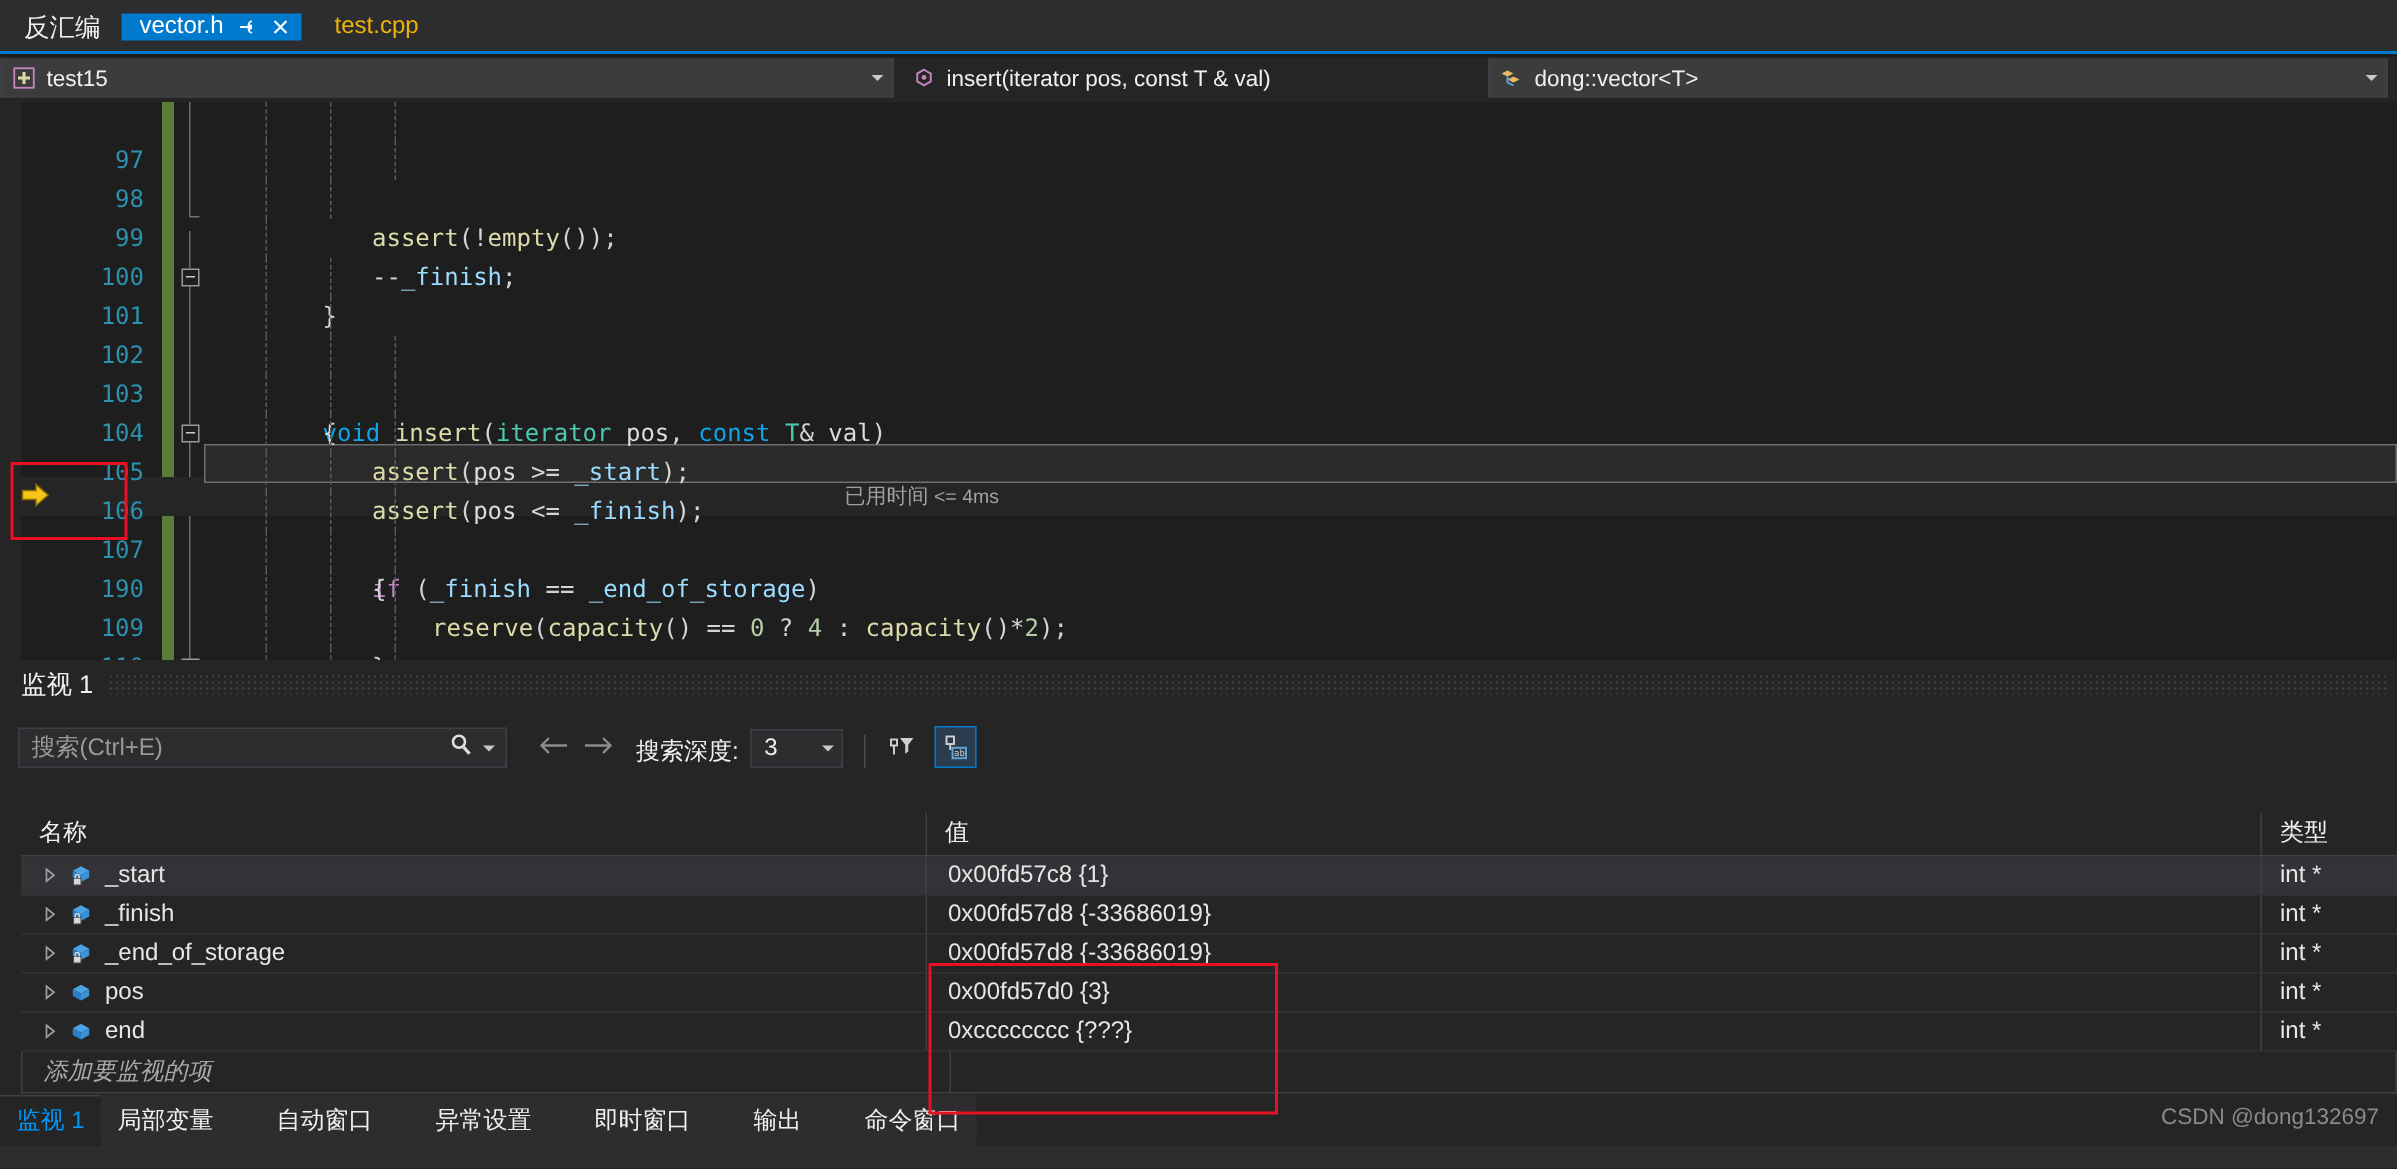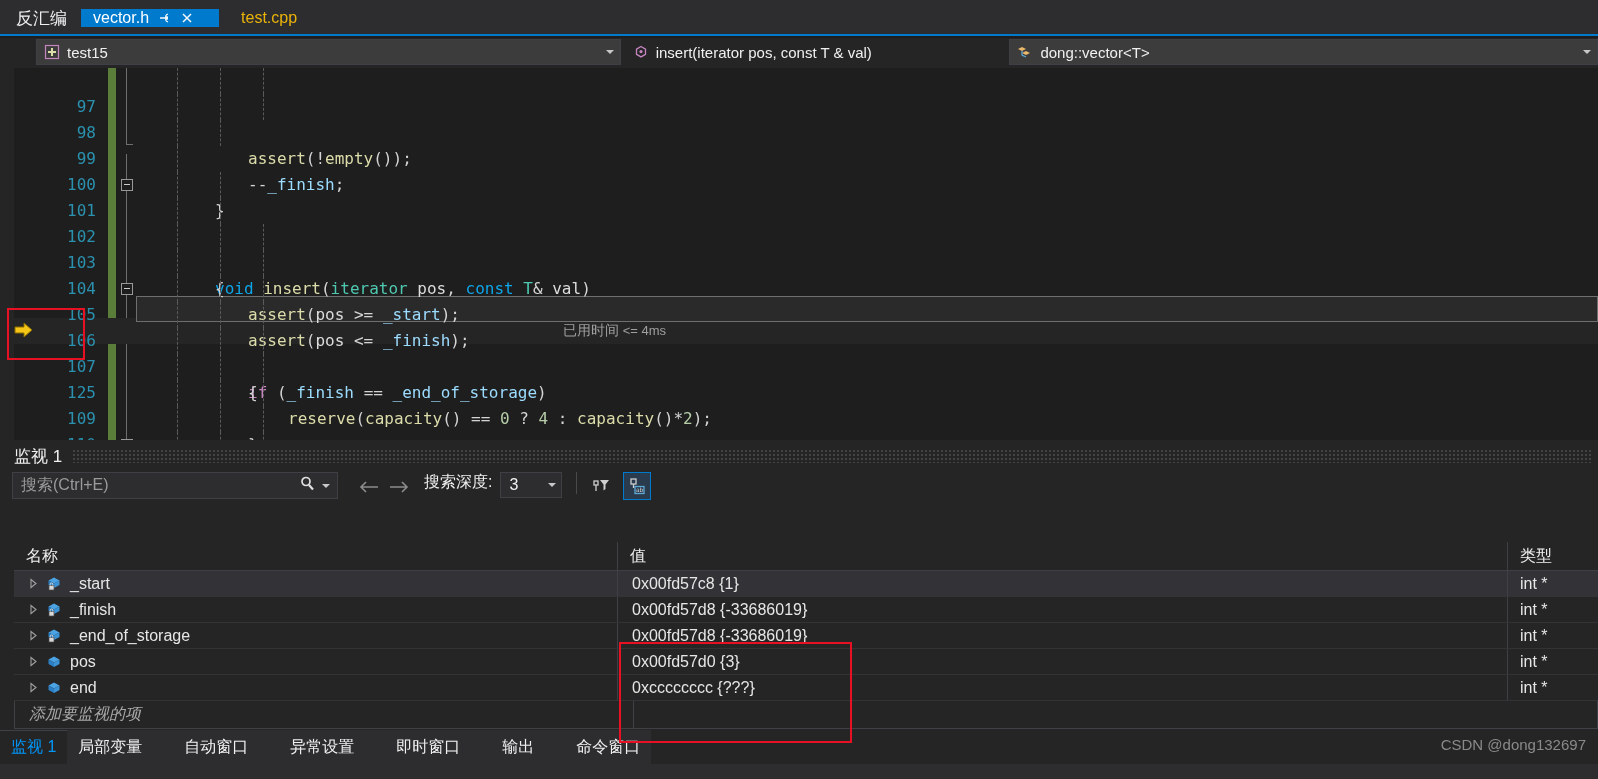--- a/index.html
+++ b/index.html
@@ -16,21 +16,21 @@
   .tabstrip{
     position:absolute;left:0;top:0;width:1598px;height:36px;
     background:#2d2d30;display:flex;align-items:center;
   }
   .doc-label{
     display:flex;align-items:center;padding:0 14px 0 16px;
     font-size:17px;color:#f1f1f1;
   }
   .tab{
     display:flex;align-items:center;gap:7px;
-    padding:0 24px 0 12px;font-size:16px;color:#f1f1f1;
+    padding:0 6px 0 12px;font-size:16px;color:#f1f1f1;
     background:transparent;
   }
   .tab.active{background:#007acc;color:#ffffff;}
   .tab .pin,.tab .close{
     display:inline-flex;align-items:center;justify-content:center;
     width:16px;height:16px;opacity:.95;
   }
   .tab.inactive{color:#eab308;margin-left:10px;}
   .tabstrip-underline{
     position:absolute;left:0;top:34px;width:1598px;height:2px;background:#007acc;
@@ -38,21 +38,21 @@
 
   
   .navbar{
     position:absolute;left:0;top:38px;width:1598px;height:30px;
     background:#252526;display:flex;align-items:stretch;
   }
   .navcombo{
     display:flex;align-items:center;gap:7px;
     background:#3c3c3c;border:1px solid #3f3f46;
     height:26px;margin-top:1px;box-sizing:border-box;
-    padding:0 6px 0 7px;font-size:15px;color:#f0f0f0;margin-left:36px;
+    padding:0 6px 0 7px;font-size:15px;color:#f0f0f0;
   }
   .navcombo.c1{width:596px;}
   .navcombo.c2{width:600px;margin-left:4px;}
   .navcombo.c3{width:388px;margin-left:4px;border-color:transparent;background:#252526;}
   .navcombo .lbl{flex:1;white-space:nowrap;overflow:hidden;text-overflow:ellipsis;}
   .caret{
     width:0;height:0;border-left:4px solid transparent;border-right:4px solid transparent;
     border-top:4px solid #c8c8c8;margin-left:auto;flex:none;
   }
 
@@ -131,21 +131,21 @@
   .watch-title .wt{
     font-size:17px;color:#f0f0f0;padding-left:14px;padding-right:10px;
   }
   .dots{
     flex:1;height:14px;margin-right:6px;
     background-image:radial-gradient(#4a4a4a 1px, transparent 1px);
     background-size:4px 4px;opacity:.8;
   }
   .watch-toolbar{
     position:absolute;left:0;top:32px;width:1598px;height:40px;
-    display:flex;align-items:flex-start;gap:0;
+    display:flex;align-items:flex-end;gap:0;
   }
   .searchbox{
     margin-left:12px;width:326px;height:27px;background:#2d2d30;
     border:1px solid #3f3f46;box-sizing:border-box;
     display:flex;align-items:center;padding:0 5px 0 8px;
   }
   .searchbox .ph{flex:1;font-size:16px;color:#9a9a9a;}
   .navarrow{
     width:30px;height:30px;display:flex;align-items:center;justify-content:center;
     color:#9a9a9a;font-size:22px;
@@ -354,21 +354,21 @@
         <span class="code" style="left:248px"><span class="op">{</span></span>
       </div>
 
       <div class="row">
         <span class="ln">107</span>
         <span class="indent" style="left:177px"></span><span class="indent" style="left:220px"></span><span class="indent" style="left:263px"></span>
         <span class="code" style="left:288px"><span class="fn">reserve</span><span class="op">(</span><span class="fn">capacity</span><span class="op">()</span> <span class="op">==</span> <span class="num">0</span> <span class="op">?</span> <span class="num">4</span> <span class="op">:</span> <span class="fn">capacity</span><span class="op">()*</span><span class="num">2</span><span class="op">);</span></span>
       </div>
 
       <div class="row">
-        <span class="ln">125</span>
+        <span class="ln">190</span>
         <span class="indent" style="left:177px"></span><span class="indent" style="left:220px"></span><span class="indent" style="left:263px"></span>
         <span class="code" style="left:248px"><span class="op">}</span></span>
       </div>
 
       <div class="row">
         <span class="ln">109</span>
         <span class="indent" style="left:177px"></span><span class="indent" style="left:220px"></span><span class="indent" style="left:263px"></span>
         
       </div>
 

